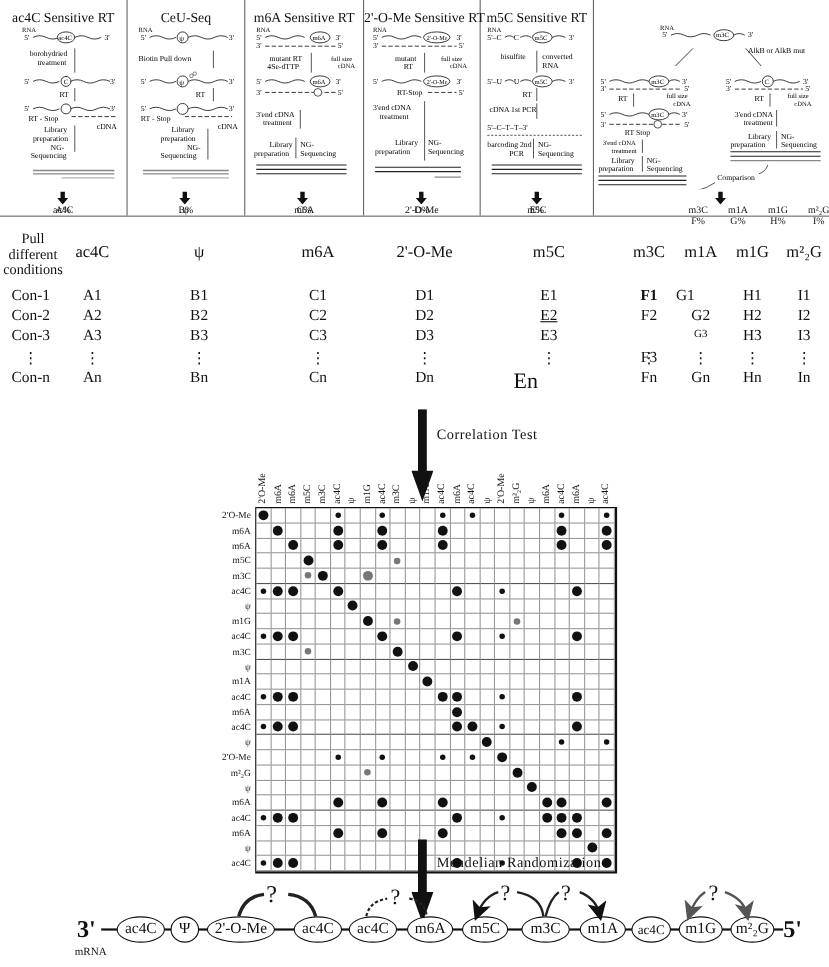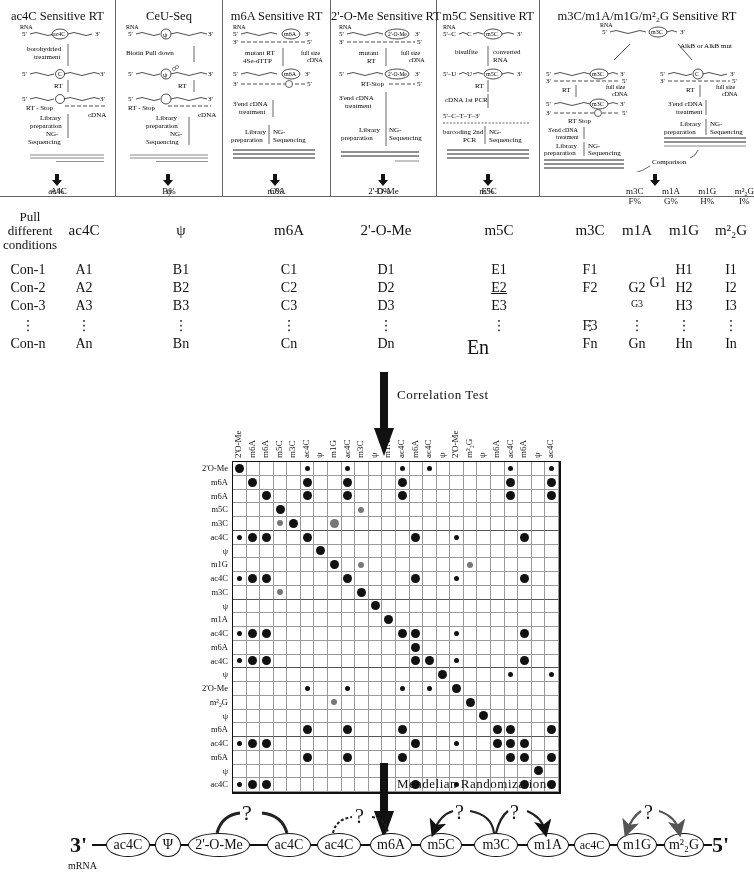--- a/index.html
+++ b/index.html
@@ -252,21 +252,20 @@
       <line x1="10" y1="132" x2="92" y2="132" stroke="#222" stroke-width="1"></line>
       <line x1="10" y1="136" x2="92" y2="136" stroke="#222" stroke-width="1"></line>
     </svg>
     <svg class="abs" style="left:45px;top:174px" width="12" height="12">
         <path d="M4 0h4v6h3l-5 6-5-6h3z" fill="#111"></path>
       </svg>
     <div class="res" style="top:186px">m5C</div>
   </div>
 
   <div class="panel" style="left:540px;width:214px">
-    <div class="ptitle">m3C/m1A/m1G/m²₂G Sensitive RT</div>
     <svg class="abs" style="left:0;top:22px" width="214" height="150">
       <text x="60" y="5" font-size="6">RNA</text>
       <text x="62" y="12" font-size="7">5'</text>
         <path d="M70 10 q6 -3 12 0 t12 0 t12 0" stroke="#222" fill="none" stroke-width=".8"></path>
       <ellipse cx="118" cy="10" rx="9" ry="5" fill="#fff" stroke="#222" stroke-width=".8"></ellipse>
         <text x="111" y="12" font-size="6">m3C</text>
       <path d="M127 10 q5 -3 10 0" stroke="#222" fill="none" stroke-width=".8"></path>
         <text x="140" y="12" font-size="7">3'</text>
       <line x1="90" y1="22" x2="74" y2="38" stroke="#222" stroke-width=".8"></line>
       <line x1="138" y1="22" x2="152" y2="38" stroke="#222" stroke-width=".8"></line>
@@ -379,22 +378,22 @@
       <div class="tcell" style="left: 644px; width: 80px; top: 222px; font-size: 15px;">m1G</div>
       <div class="tcell" style="left: 691px; width: 80px; top: 222px; font-size: 15px;">m²₂G</div>
     </div>
   <div id="tbl-body">
       <div class="tcell" style="left: 0px; width: 56px; top: 262px; font-size: 14px;">Con-1</div>
       <div class="tcell" style="left: 54px; width: 60px; top: 262px; font-size: 14px;">A1</div>
       <div class="tcell" style="left: 151px; width: 60px; top: 262px; font-size: 14px;">B1</div>
       <div class="tcell" style="left: 259px; width: 60px; top: 262px; font-size: 14px;">C1</div>
       <div class="tcell" style="left: 356px; width: 60px; top: 262px; font-size: 14px;">D1</div>
       <div class="tcell" style="left: 469px; width: 60px; top: 262px; font-size: 14px;">E1</div>
-      <div class="tcell" style="left: 560px; width: 60px; top: 262px; font-size: 14px;">F1</div>
-      <div class="tcell" style="left: 628px; width: 60px; top: 262px; font-size: 14px; margin-top: 13px;">G1</div>
+      <div class="tcell" style="left: 560px; width: 60px; top: 262px; font-size: 14px; font-weight: bold;">F1</div>
+      <div class="tcell" style="left: 593px; width: 60px; top: 262px; font-size: 14px;">G1</div>
       <div class="tcell" style="left: 654px; width: 60px; top: 262px; font-size: 14px;">H1</div>
       <div class="tcell" style="left: 701px; width: 60px; top: 262px; font-size: 14px;">I1</div>
       <div class="tcell" style="left: 0px; width: 56px; top: 280px; font-size: 14px;">Con-2</div>
       <div class="tcell" style="left: 54px; width: 60px; top: 280px; font-size: 14px;">A2</div>
       <div class="tcell" style="left: 151px; width: 60px; top: 280px; font-size: 14px;">B2</div>
       <div class="tcell" style="left: 259px; width: 60px; top: 280px; font-size: 14px;">C2</div>
       <div class="tcell" style="left: 356px; width: 60px; top: 280px; font-size: 14px;">D2</div>
       <div class="tcell" style="left: 469px; width: 60px; top: 280px; font-size: 14px; text-decoration: underline;">E2</div>
       <div class="tcell" style="left: 560px; width: 60px; top: 280px; font-size: 14px;">F2</div>
       <div class="tcell" style="left: 607px; width: 60px; top: 280px; font-size: 14px;">G2</div>

